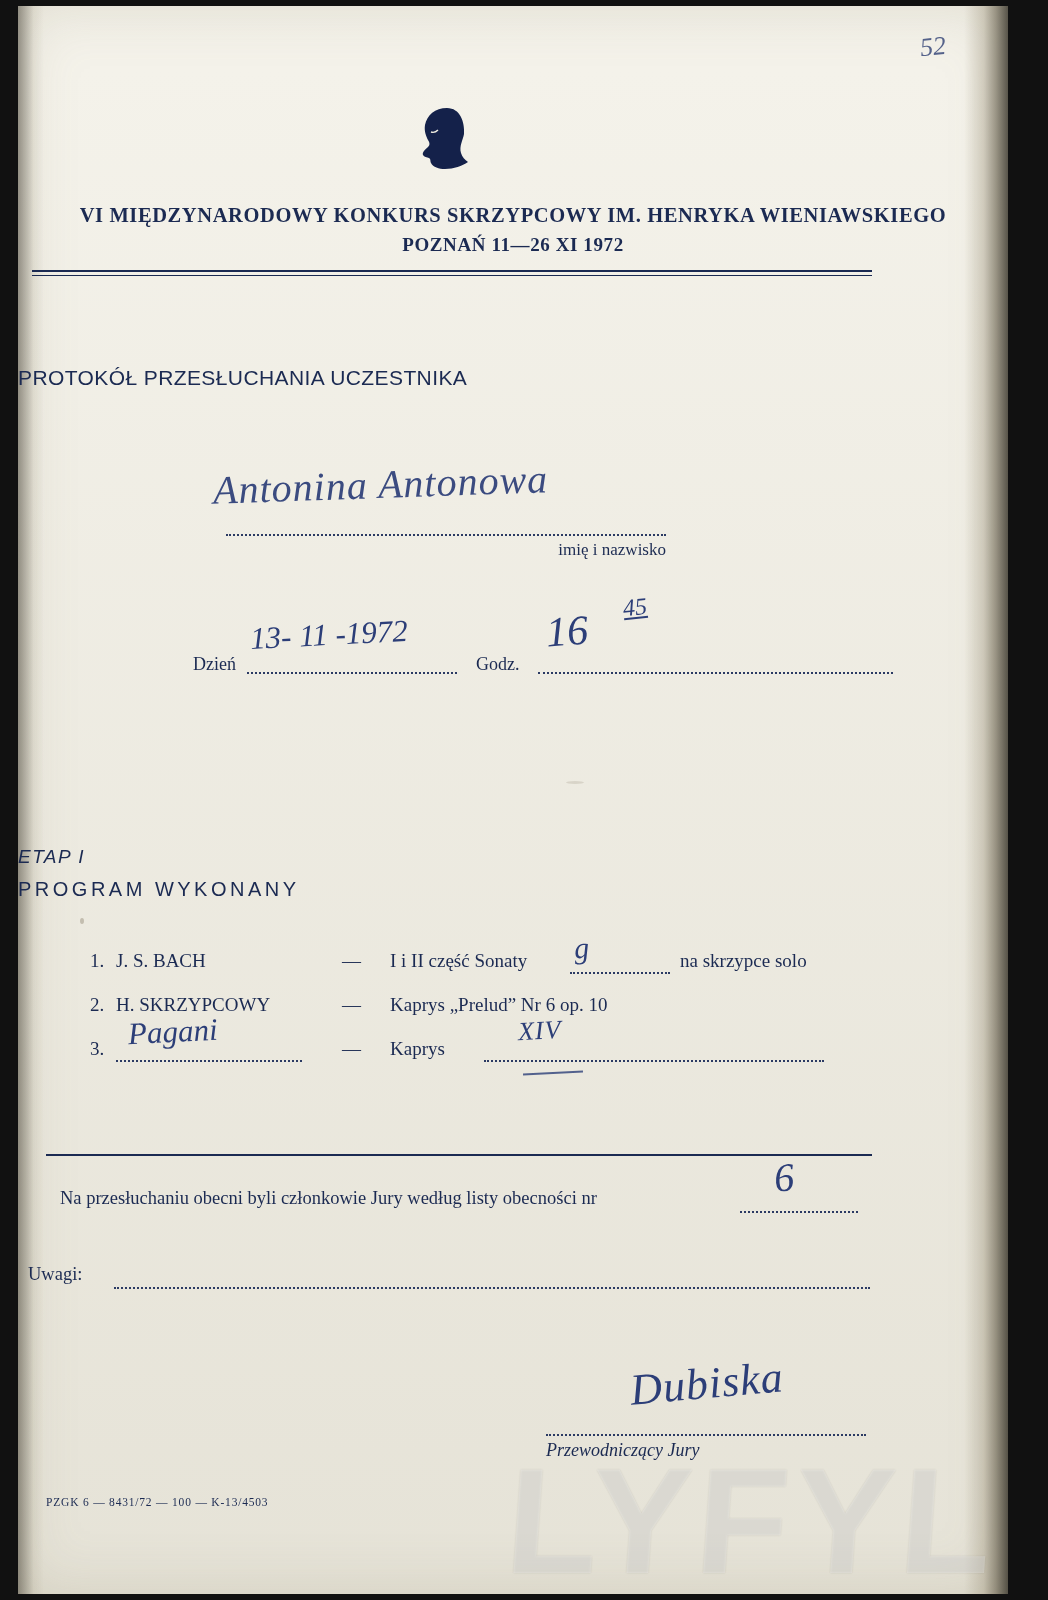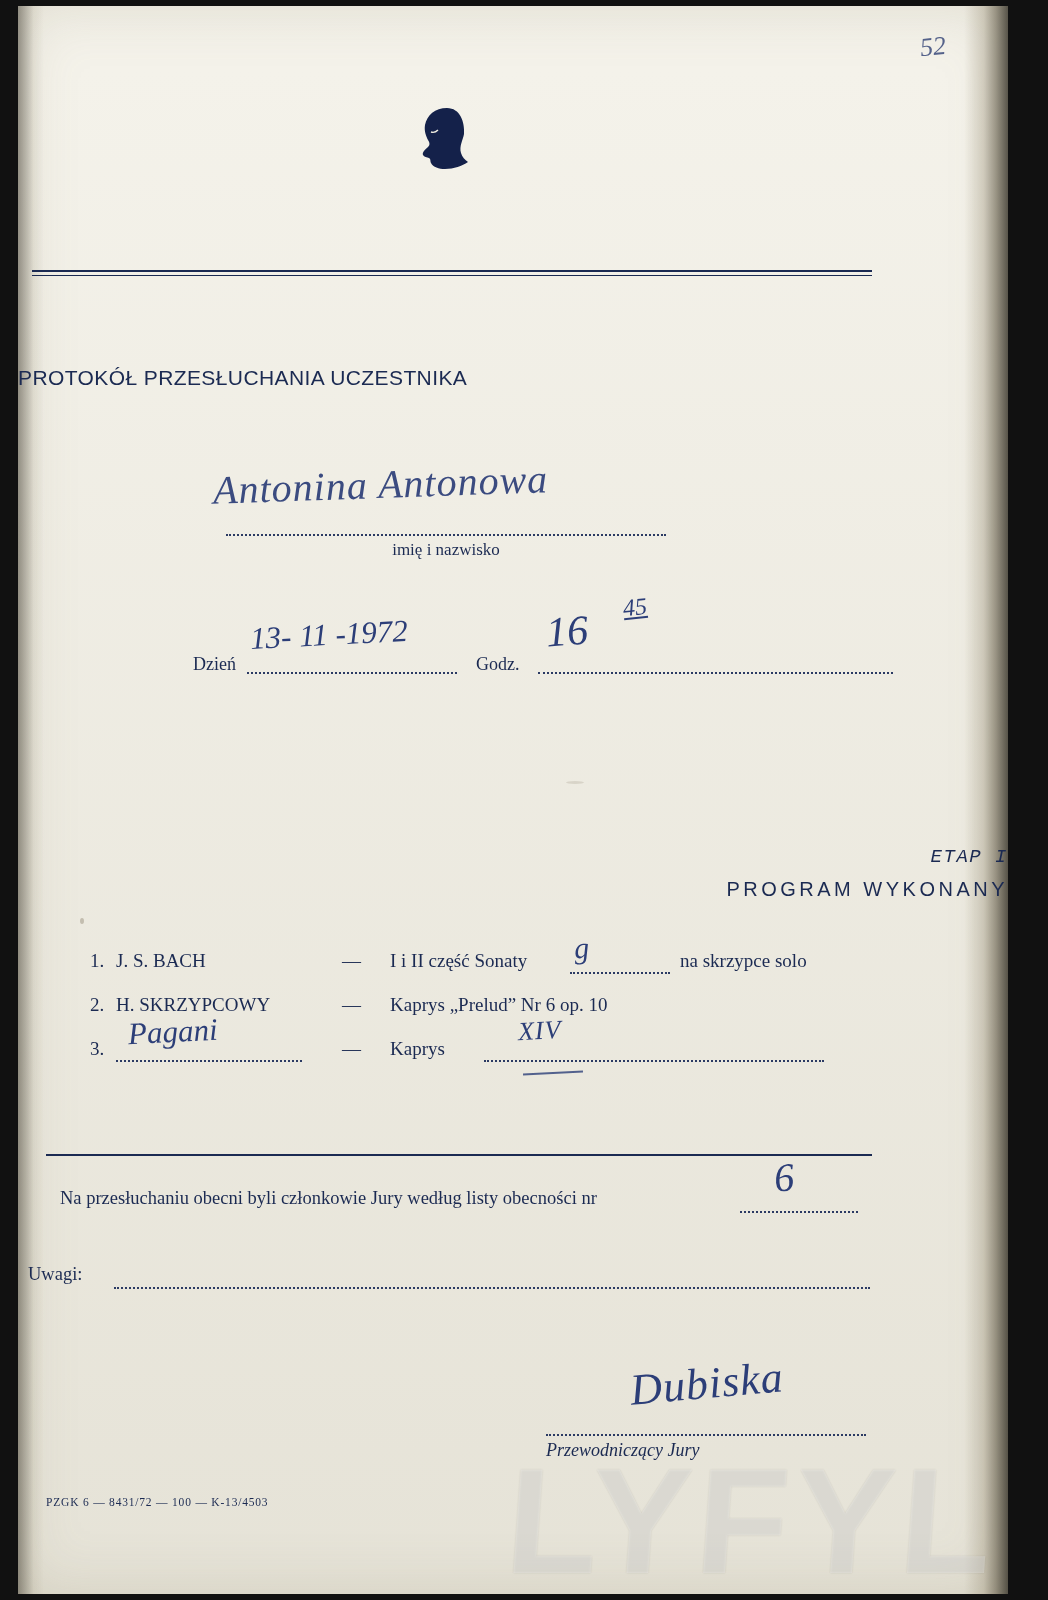--- a/index.html
+++ b/index.html
@@ -132,21 +132,21 @@
     top: 528px;
     width: 440px;
     border-bottom: 2px dotted #2b3a63;
     height: 0;
   }
   .name-caption {
     position: absolute;
     left: 208px;
     top: 534px;
     width: 440px;
-    text-align: center;
+    text-align: right;
     font-family: "Liberation Serif", serif;
     font-size: 17px;
     color: #1b2a52;
   }
   .hand {
     position: absolute;
     font-family: "Liberation Serif", serif;
     font-style: italic;
     color: #2c3e78;
     pointer-events: none;
@@ -193,32 +193,32 @@
     left: 605px; top: 588px;
     font-size: 24px;
     text-decoration: underline;
     transform: rotate(-6deg);
   }
 
   .etap {
     position: absolute;
     left: 0; top: 840px;
     width: 990px;
-    text-align: right;
-    font-family: Liberation Mono, monospace;
+    text-align: left;
+    font-family: Liberation Sans, sans-serif;
     font-style: italic;
     font-size: 19px;
     letter-spacing: 1.5px;
     color: #1b2a52;
   }
   .program-head {
     position: absolute;
     left: 0; top: 872px;
     width: 990px;
-    text-align: right;
+    text-align: left;
     font-family: "Liberation Sans", sans-serif;
     font-size: 20px;
     letter-spacing: 3.5px;
     color: #1b2a52;
   }
 
   .prog {
     position: absolute;
     left: 72px;
     top: 940px;
@@ -365,20 +365,24 @@
 
       <div class="page-number">52</div>
 
       <div class="logo">
         <svg width="70" height="72" viewBox="0 0 70 72" aria-hidden="true">
           <path d="M36 2C24 2 16 9 14 19c-1 6 1 11 3 15 2 3 2 5 0 7-3 3-6 5-5 8 1 2 4 2 6 3 2 1 1 3 2 5 2 4 8 6 14 6 9 0 17-3 23-7-3-2-6-5-7-9-2-7 2-13 3-19C54 16 49 2 36 2z" fill="#14214a"></path>
           <path d="M20 26c3 1 5 0 7-2" stroke="#efece0" stroke-width="1.4" fill="none"></path>
         </svg>
       </div>
 
+      <div class="masthead">
+        <div class="line1">VI MIĘDZYNARODOWY KONKURS SKRZYPCOWY IM.  HENRYKA  WIENIAWSKIEGO</div>
+        <div class="line2">POZNAŃ 11—26 XI 1972</div>
+      </div>
       <div class="rule-double"></div>
 
       <div class="doc-title">PROTOKÓŁ PRZESŁUCHANIA UCZESTNIKA</div>
 
       <div class="hand hw-name">Antonina Antonowa</div>
       <div class="name-line"></div>
       <div class="name-caption">imię i nazwisko</div>
 
       <div class="date-row">
         <span class="dz-label">Dzień</span>

